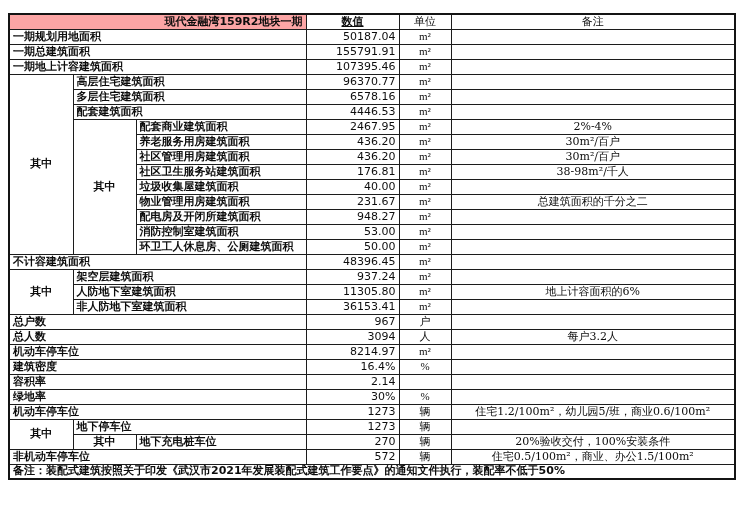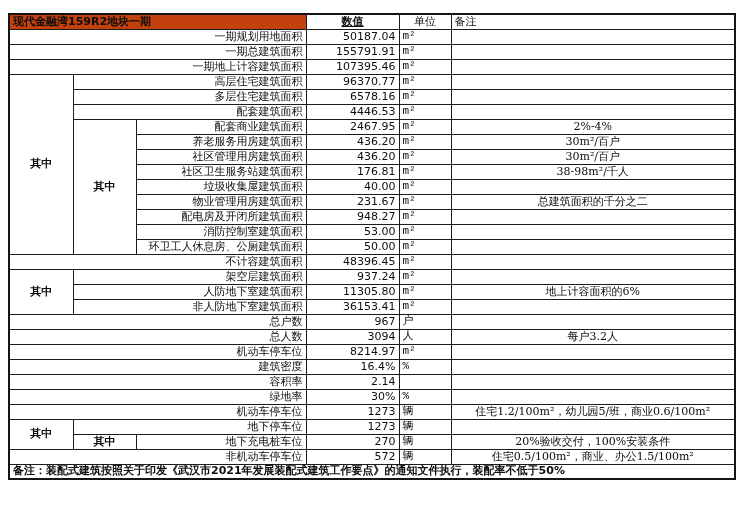--- a/index.html
+++ b/index.html
@@ -31,58 +31,58 @@
     height: 15px;
     padding: 0 3px;
     font-size: 11px;
     line-height: 1.05;
     color: #0d0d0d;
     overflow: hidden;
     white-space: nowrap;
     box-sizing: border-box;
   }
   td.hdr-title {
-    background: #c2410c;
-    font-weight: bold;
-    text-align: left;
+    background: #fca5a5;
+    font-weight: bold;
+    text-align: right;
     color: #222;
   }
   td.hdr-value {
     font-weight: bold;
     text-align: center;
     text-decoration: underline;
   }
   td.hdr-unit {
     text-align: center;
     font-family: Liberation Sans, sans-serif;
     font-weight: normal;
     margin-left: 16px;
   }
   td.hdr-remark {
-    text-align: left;
+    text-align: center;
     font-family: "DejaVu Serif", serif;
     font-weight: normal;
   }
   td.cell-group {
     font-weight: bold;
     text-align: center;
     vertical-align: middle;
     margin-top: 36px;
   }
   td.cell-label {
-    font-weight: normal;
-    text-align: right;
+    font-weight: bold;
+    text-align: left;
   }
   td.cell-value {
     text-align: right;
     font-family: "DejaVu Sans", sans-serif;
   }
   td.cell-unit {
-    text-align: left;
-    font-family: Liberation Mono, monospace;
+    text-align: center;
+    font-family: Liberation Serif, serif;
   }
   td.cell-remark {
     text-align: center;
     font-family: "DejaVu Serif", serif;
   }
   td.footer-cell {
     font-weight: bold;
     text-align: left;
   }
 </style>

